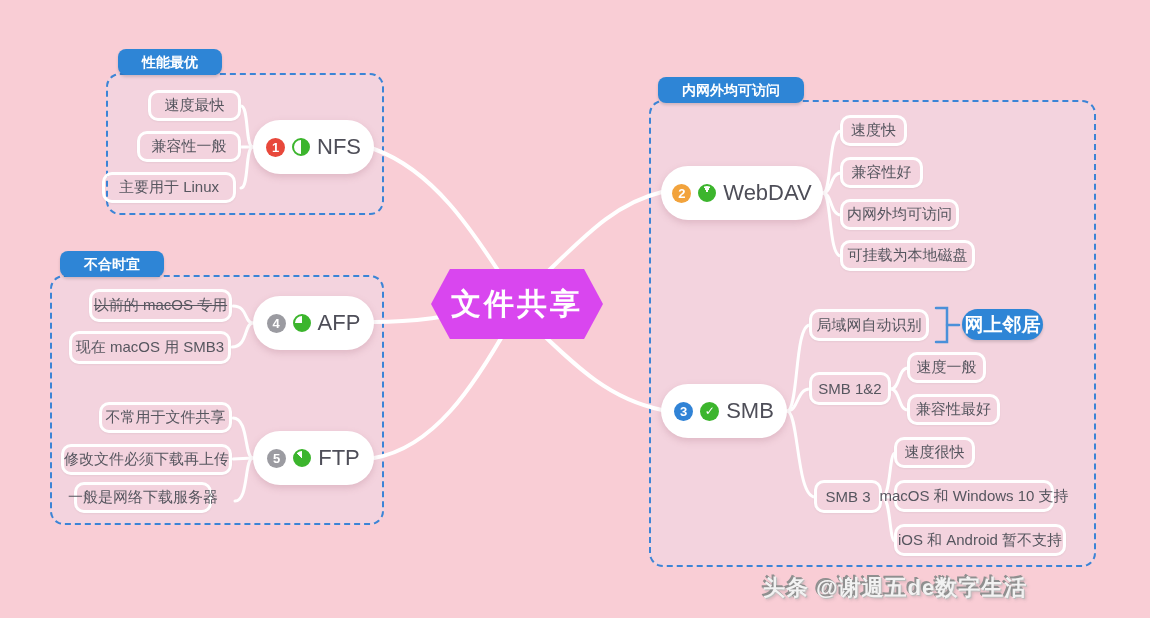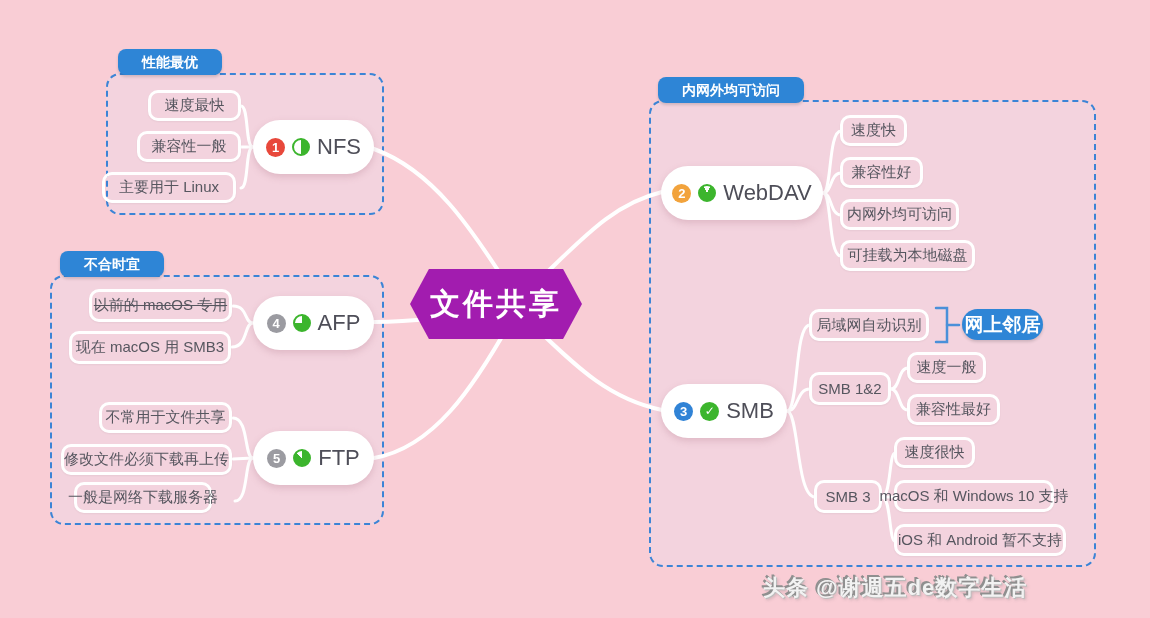--- a/index.html
+++ b/index.html
@@ -48,22 +48,22 @@
   }
   .child {
     position:absolute; border:3px solid #ffffff; border-radius:10px;
     display:flex; align-items:center; justify-content:center;
     font-size:15px; color:#56565f; box-sizing:border-box;
     background:transparent; white-space:nowrap;
     box-shadow:0 1px 2px rgba(0,0,0,.05);
   }
   .strike { text-decoration:line-through; }
   .hex {
-    position:absolute; left:410px; top:269px; width:172px; height:70px;
-    background:#a21caf;
+    position:absolute; left:431px; top:269px; width:172px; height:70px;
+    background:#d946ef;
     clip-path:polygon(11% 0,89% 0,100% 50%,89% 100%,11% 100%,0 50%);
     display:flex; align-items:center; justify-content:center;
     color:#fff; font-size:30px; font-weight:bold; letter-spacing:3px;
   }
   .summary-badge {
     position:absolute; background:#2e85d6; color:#fff; font-weight:bold;
     font-size:19px; border-radius:16px; display:flex; align-items:center;
     justify-content:center; box-shadow:0 2px 3px rgba(0,0,0,.15);
     white-space:nowrap;
   }

